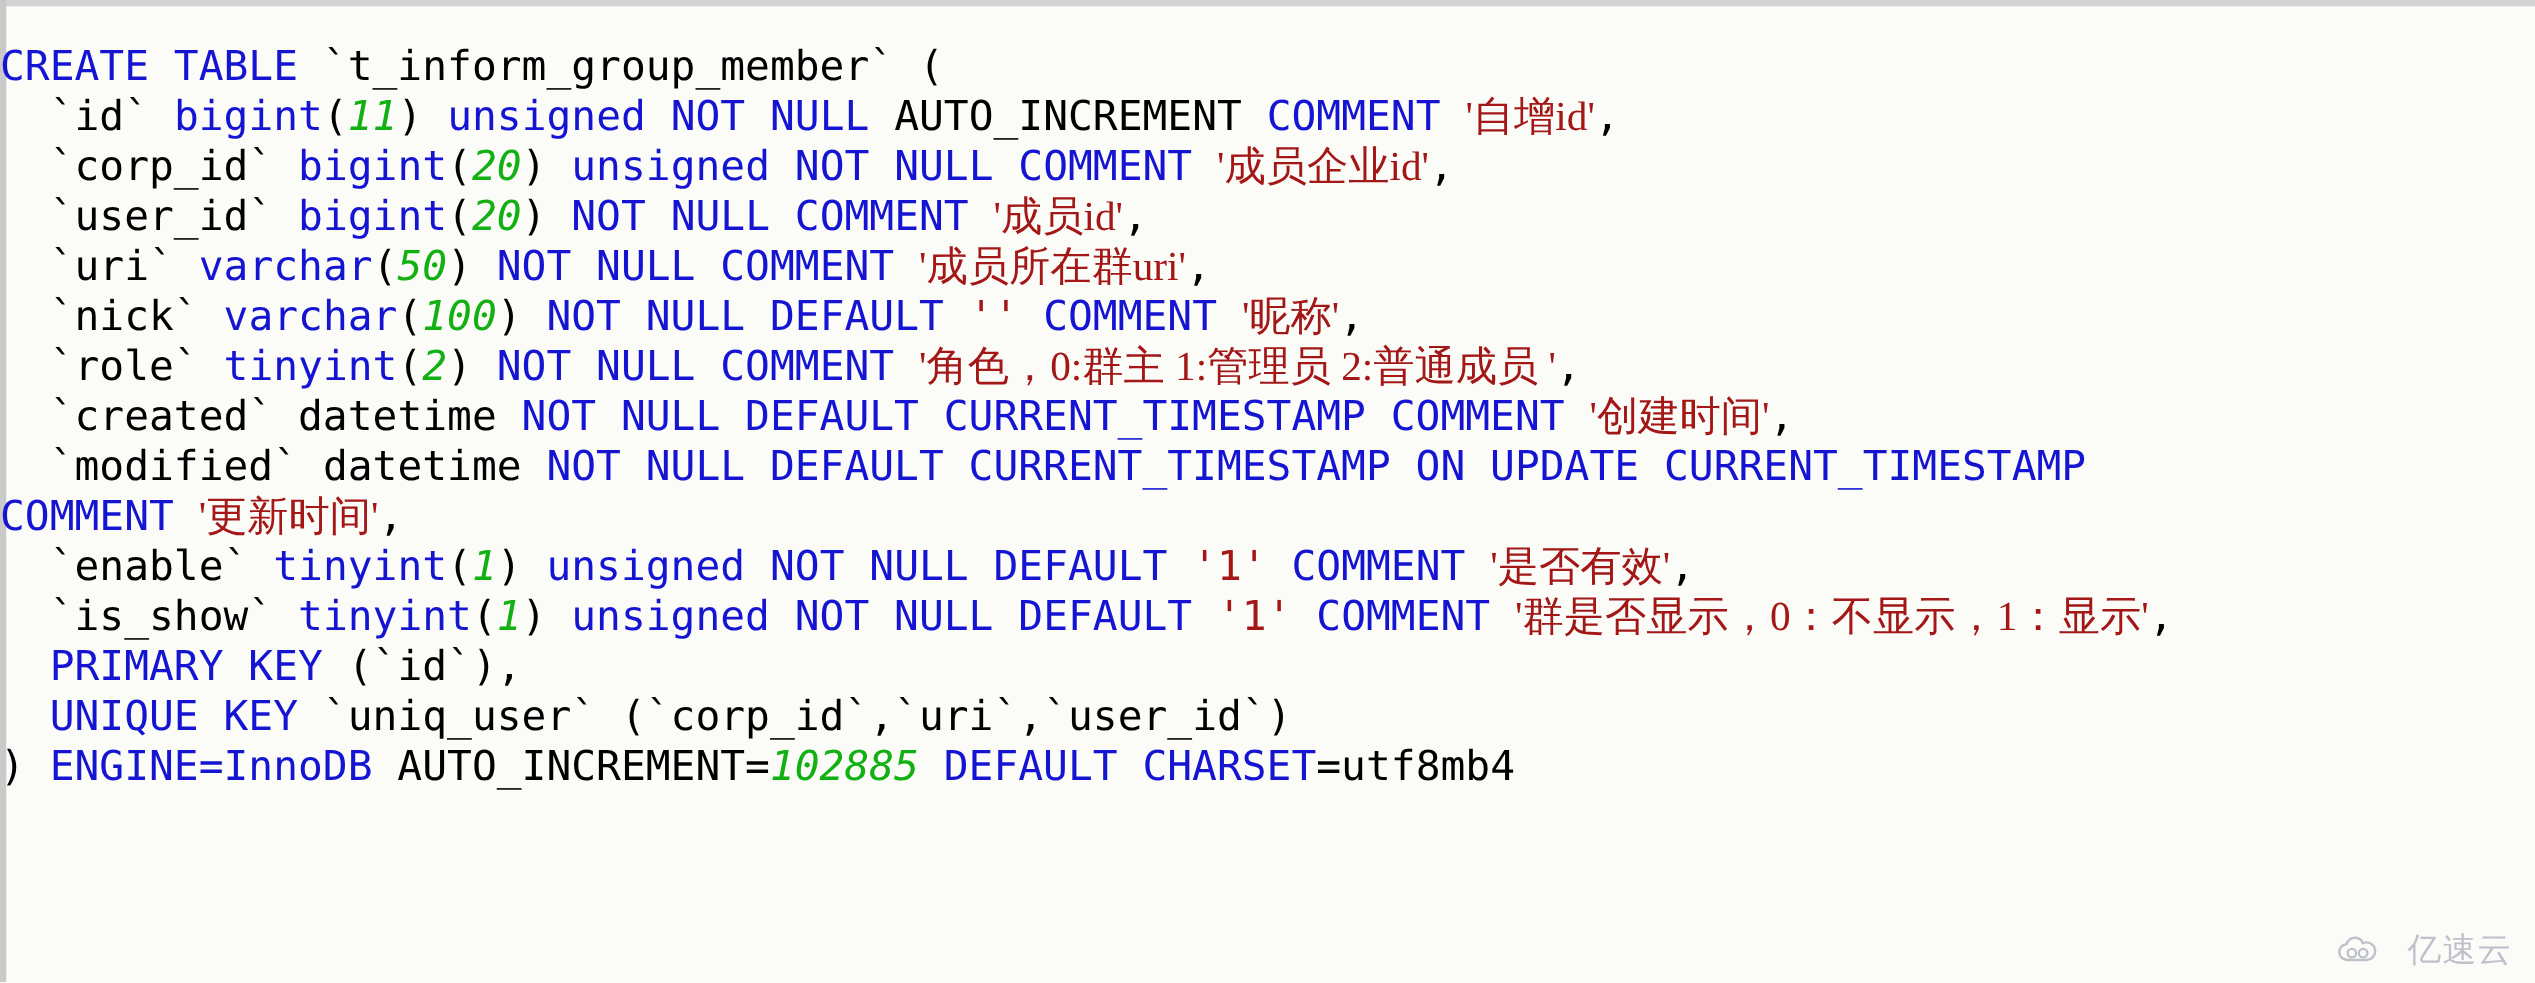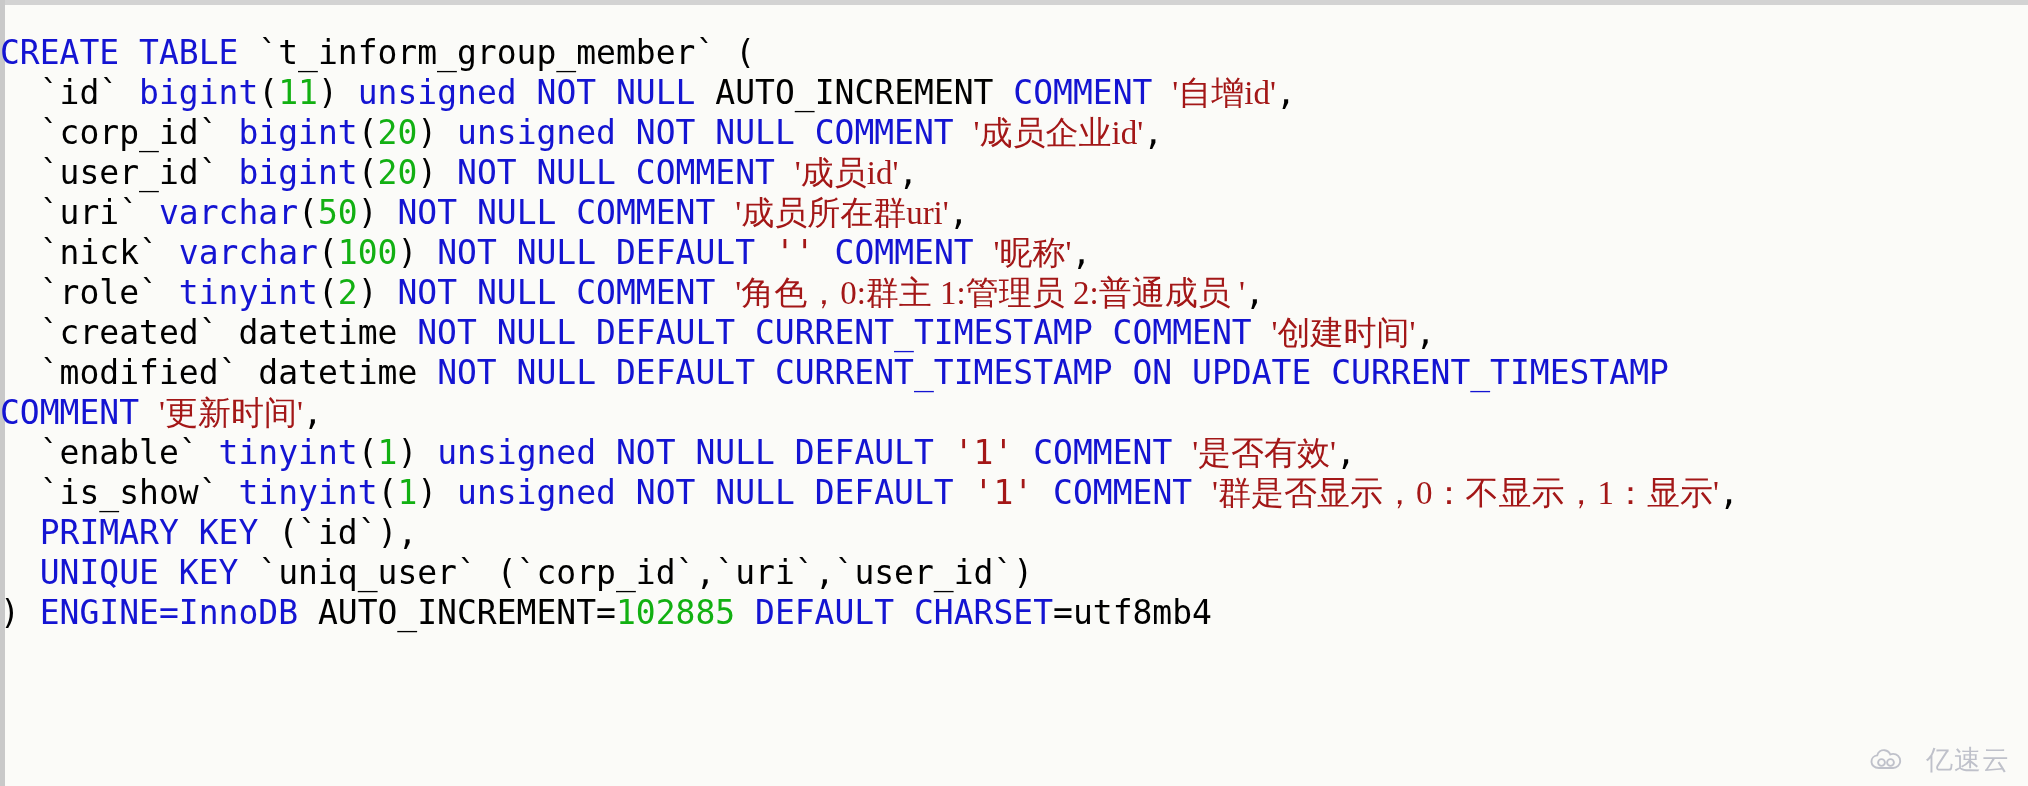--- a/index.html
+++ b/index.html
@@ -44,21 +44,21 @@
     letter-spacing: 0px;
     white-space: pre;
     color: #000000;
   }
   .line {
     height: 40px;
     white-space: pre;
   }
   .kw   { color: #1414d2; }      
   .id   { color: #000000; }      
-  .num  { color: #12b012; }      
+  .num  { color: #12b012; font-style: italic; }      
   .str  { color: #a31717; }      
   .pun  { color: #000000; }      
 
   .cjk { font-family: Liberation Serif, serif; }
 
   
   .watermark {
     position: absolute;
     right: 18px;
     bottom: 8px;

